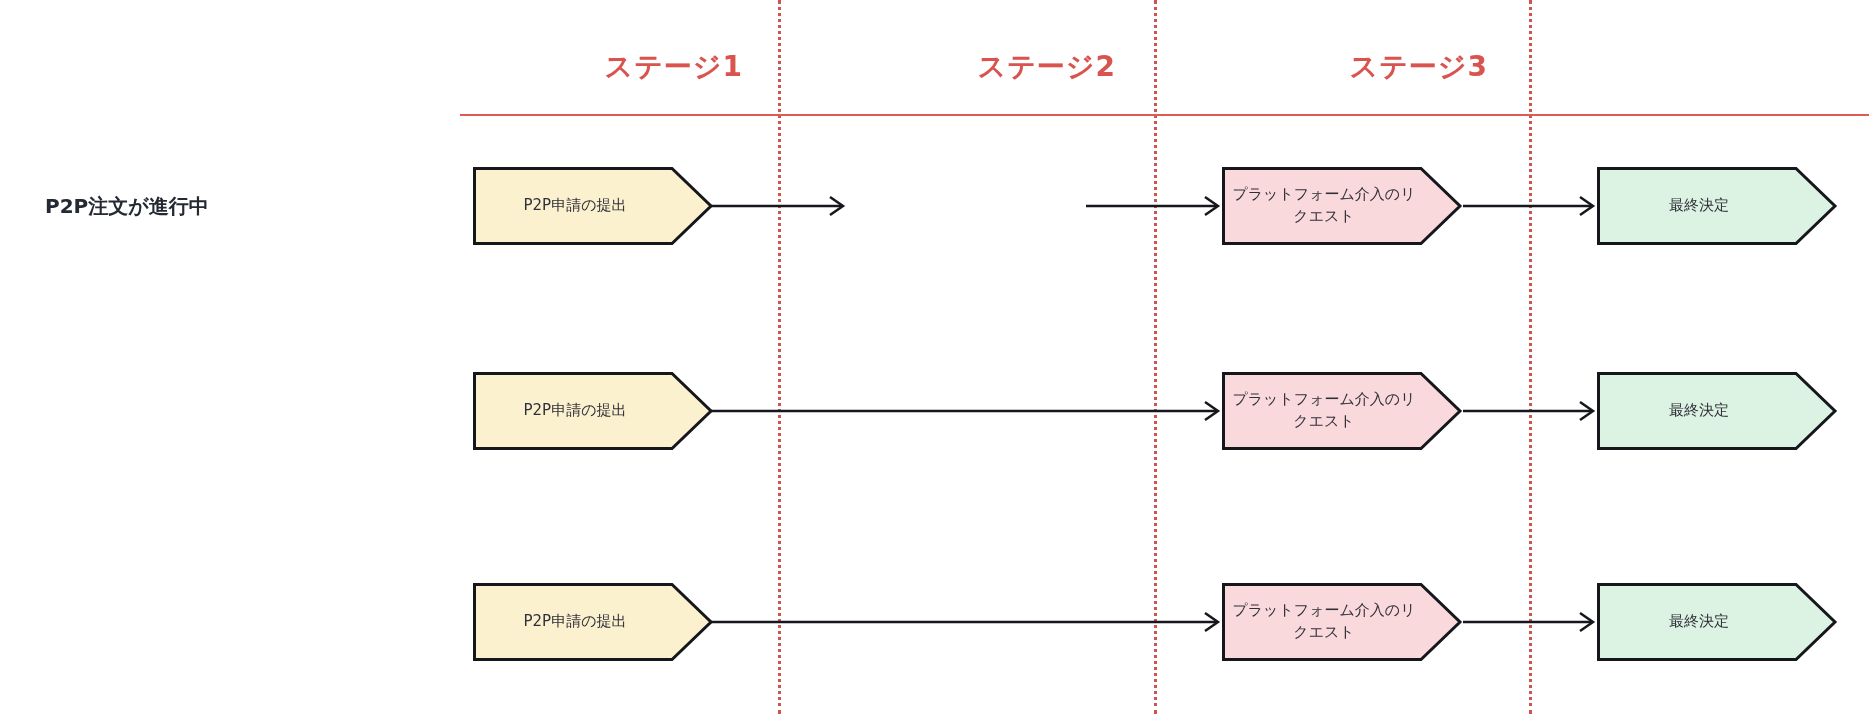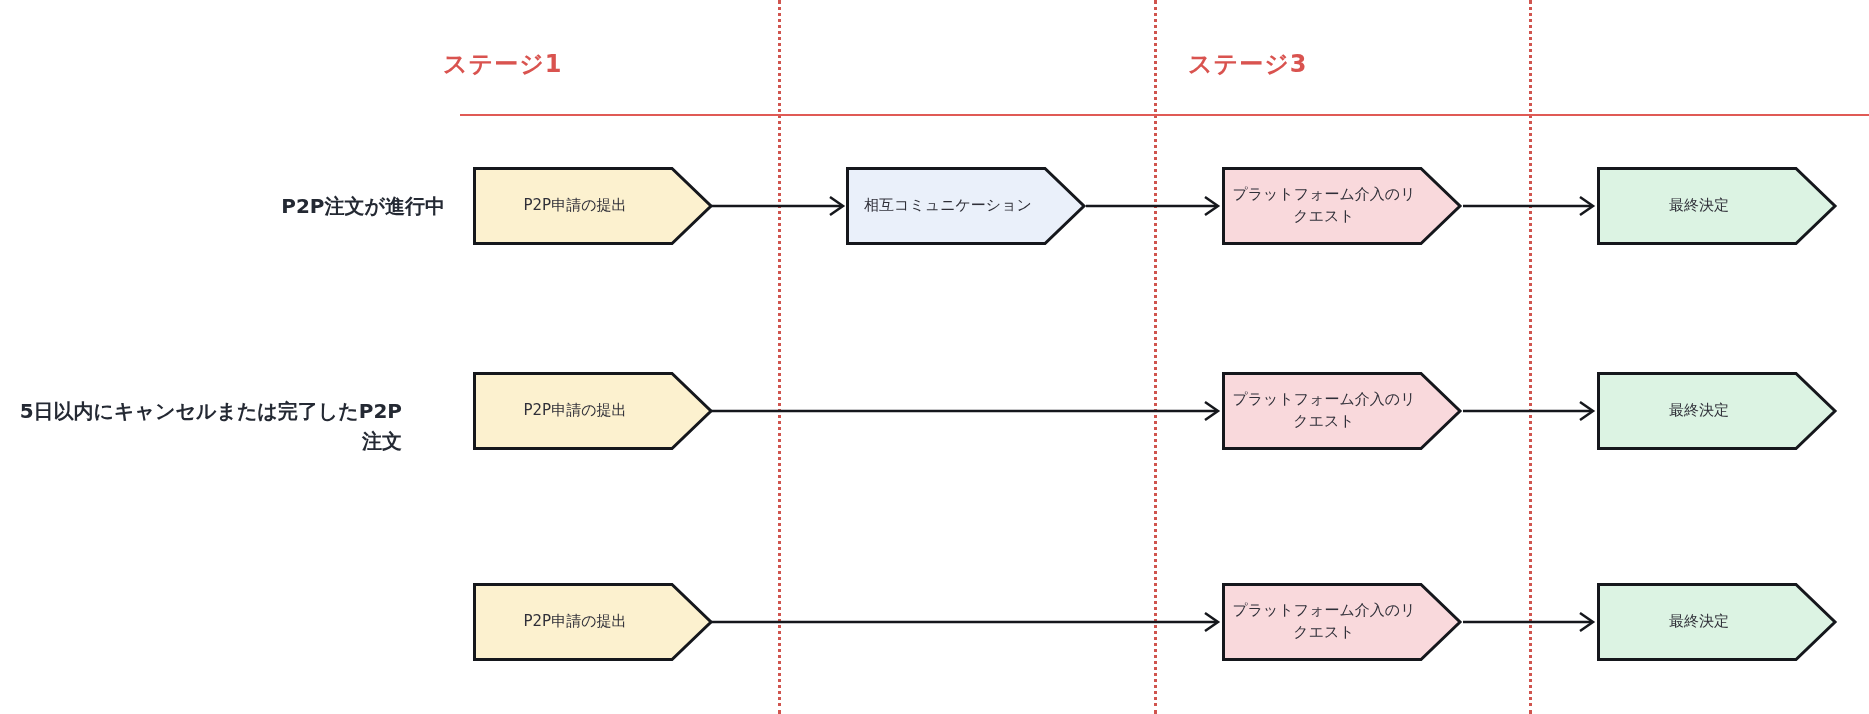--- a/index.html
+++ b/index.html
@@ -28,31 +28,31 @@
   
   .stage-underline {
     position: absolute;
     height: 0;
     border-top: 2.5px solid var(--underline, #e05a55);
   }
 
   .stage-header {
     position: absolute;
     width: 300px;
-    text-align: left;
-    font-size: 24px;
+    text-align: right;
+    font-size: 28px;
     font-weight: bold;
     letter-spacing: 1px;
     color: var(--stage-header, #d9534f);
   }
 
   .row-label {
     position: absolute;
     width: 400px;
-    text-align: right;
+    text-align: left;
     font-size: 20px;
     font-weight: bold;
     line-height: 30px;
     color: var(--row-label-text, #242933);
     white-space: pre-line;
   }
 
   
   .pbox {
     position: absolute;
@@ -97,44 +97,39 @@
 </head>
 <body>
 
 <div class="canvas">
 
   <div class="divider" style="left:778px"></div>
   <div class="divider" style="left:1154px"></div>
   <div class="divider" style="left:1529px"></div>
 
   <div class="stage-header" style="left:443px;top:48px">ステージ1</div>
+  <div class="stage-header" style="left:816px;top:48px">ステージ2</div>
   <div class="stage-header" style="left:1188px;top:48px">ステージ3</div>
 
   <div class="stage-underline" style="left:460px;right:0;top:114px"></div>
 
   <div class="row-label" style="left:45px;top:191px">P2P注文が進行中</div>
 
   <div class="pbox" style="left:473px;top:167px">
     <svg class="pbox-svg" viewBox="0 0 240 78">
       <polygon points="1.5,1.5 199,1.5 238,39 199,76.5 1.5,76.5" fill="#fcf1cf"></polygon>
     </svg>
     <div class="pbox-label">P2P申請の提出</div>
   </div>
 
   <svg class="arrow" style="left:711px;top:193px;width:134px;height:26px" viewBox="0 0 134 26">
     <line x1="0" y1="13" x2="131" y2="13"></line>
     <path d="M119,4 L132,13 L119,22"></path>
   </svg>
 
-  <div class="pbox" style="left:846px;top:167px">
-    <svg class="pbox-svg" viewBox="0 0 240 78">
-      <polygon points="1.5,1.5 199,1.5 238,39 199,76.5 1.5,76.5" fill="#eaf0fa"></polygon>
-    </svg>
-    <div class="pbox-label">相互コミュニケーション</div>
-  </div>
 
   <svg class="arrow" style="left:1086px;top:193px;width:134px;height:26px" viewBox="0 0 134 26">
     <line x1="0" y1="13" x2="131" y2="13"></line>
     <path d="M119,4 L132,13 L119,22"></path>
   </svg>
 
   <div class="pbox" style="left:1222px;top:167px">
     <svg class="pbox-svg" viewBox="0 0 240 78">
       <polygon points="1.5,1.5 199,1.5 238,39 199,76.5 1.5,76.5" fill="#f9d9dc"></polygon>
     </svg>
@@ -147,21 +142,20 @@
     <path d="M117,4 L130,13 L117,22"></path>
   </svg>
 
   <div class="pbox" style="left:1597px;top:167px">
     <svg class="pbox-svg" viewBox="0 0 240 78">
       <polygon points="1.5,1.5 199,1.5 238,39 199,76.5 1.5,76.5" fill="#dcf3e3"></polygon>
     </svg>
     <div class="pbox-label">最終決定</div>
   </div>
 
-  <div class="row-label" style="left:2px;top:396px">5日以内にキャンセルまたは完了したP2P注文</div>
 
   <div class="pbox" style="left:473px;top:372px">
     <svg class="pbox-svg" viewBox="0 0 240 78">
       <polygon points="1.5,1.5 199,1.5 238,39 199,76.5 1.5,76.5" fill="#fcf1cf"></polygon>
     </svg>
     <div class="pbox-label">P2P申請の提出</div>
   </div>
 
   <svg class="arrow" style="left:711px;top:398px;width:509px;height:26px" viewBox="0 0 509 26">
     <line x1="0" y1="13" x2="506" y2="13"></line>

